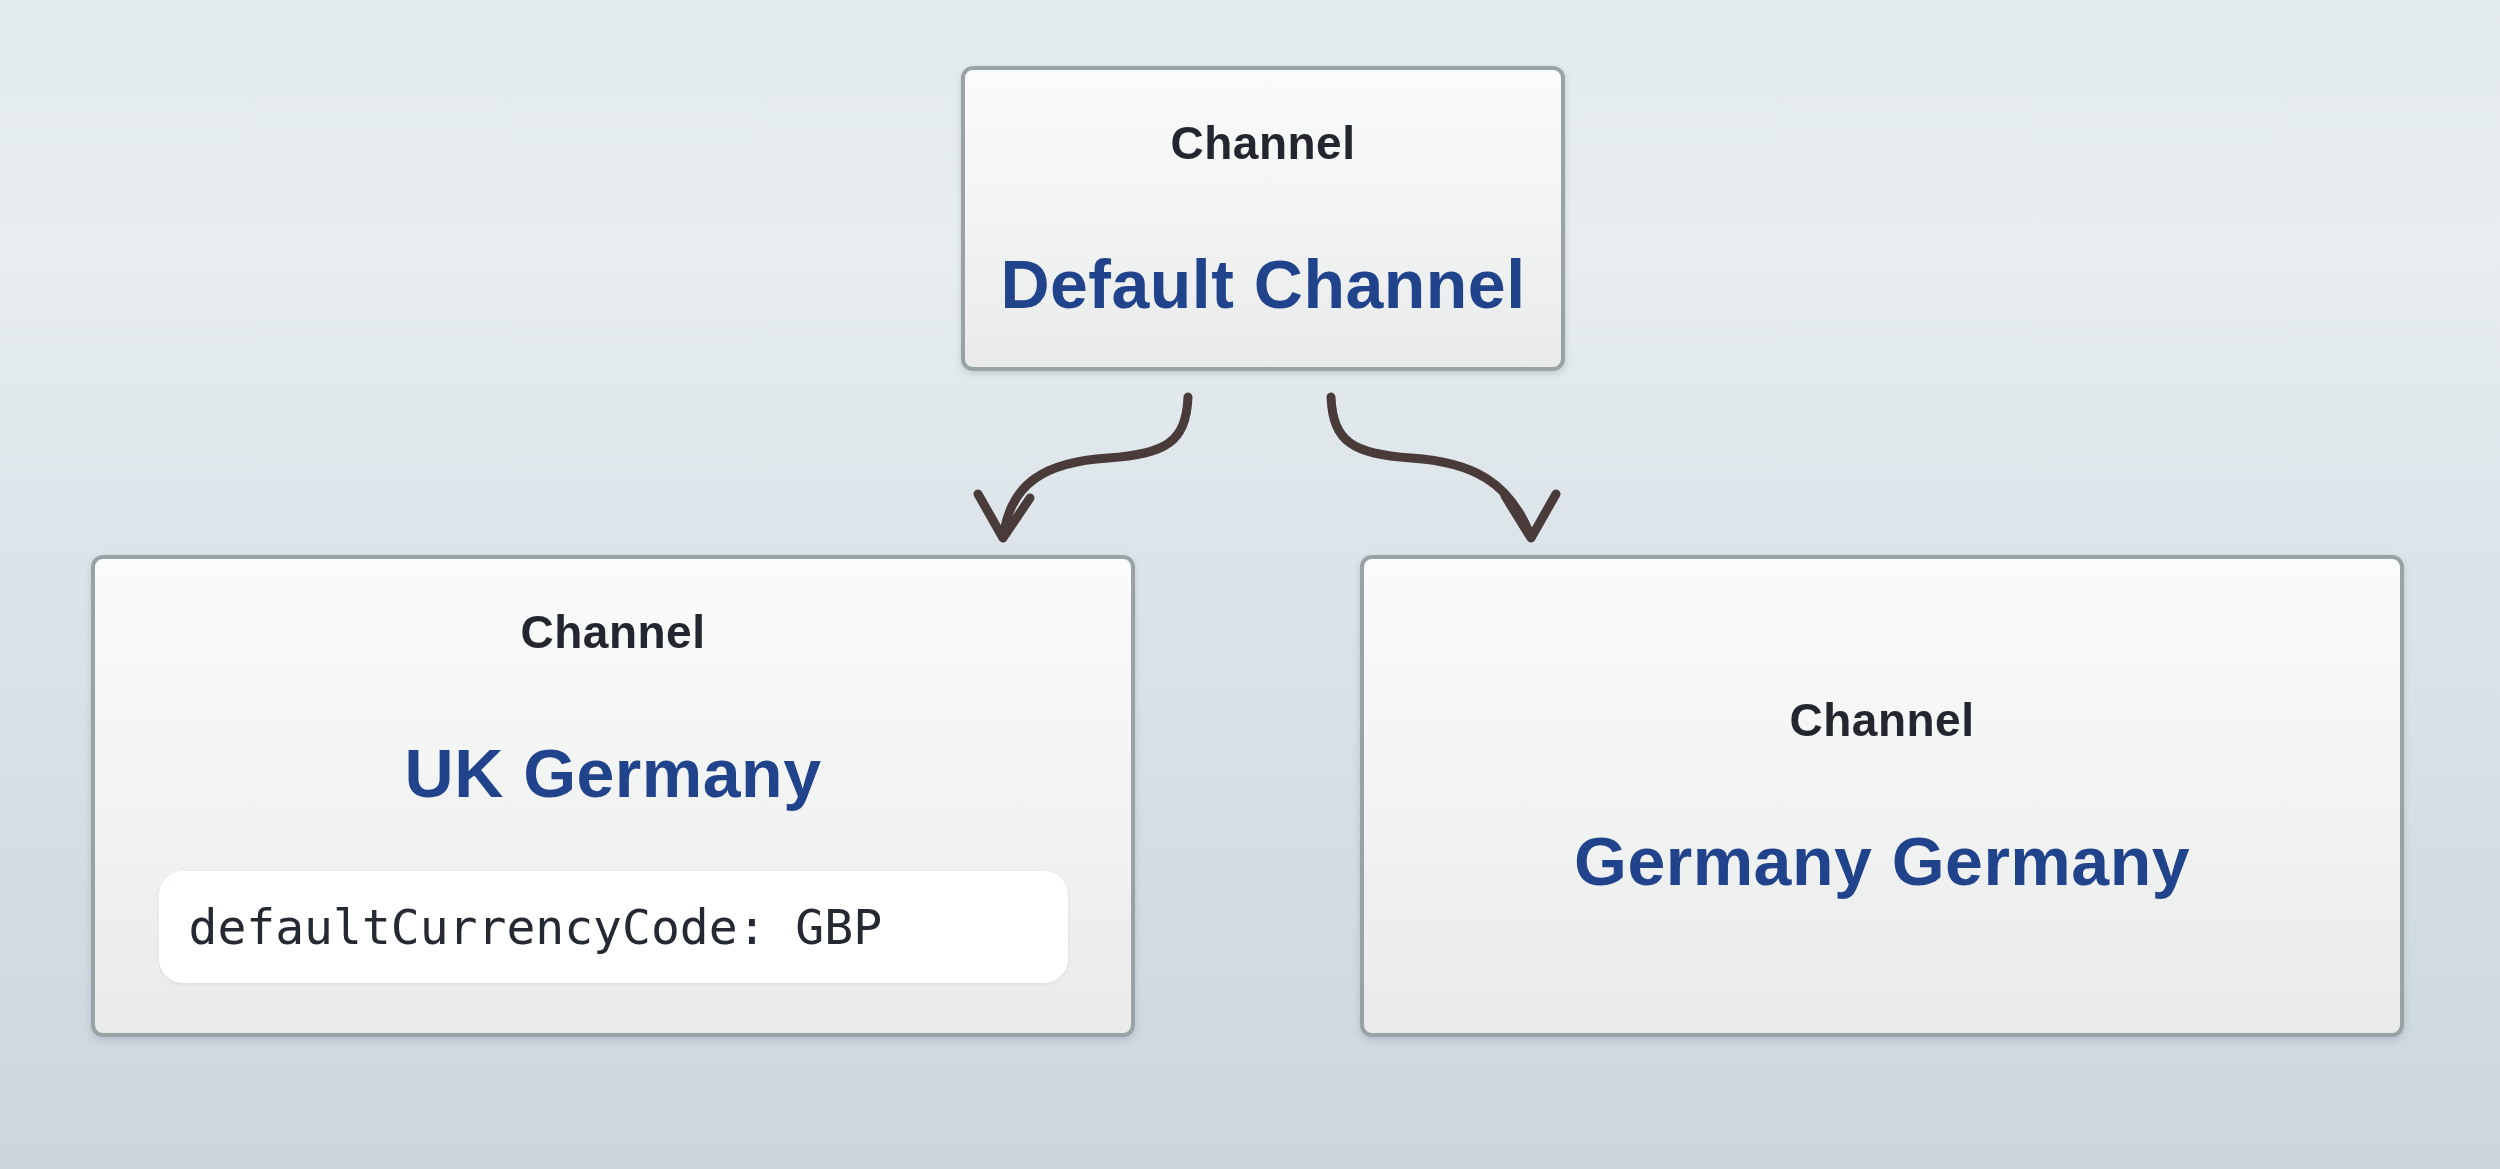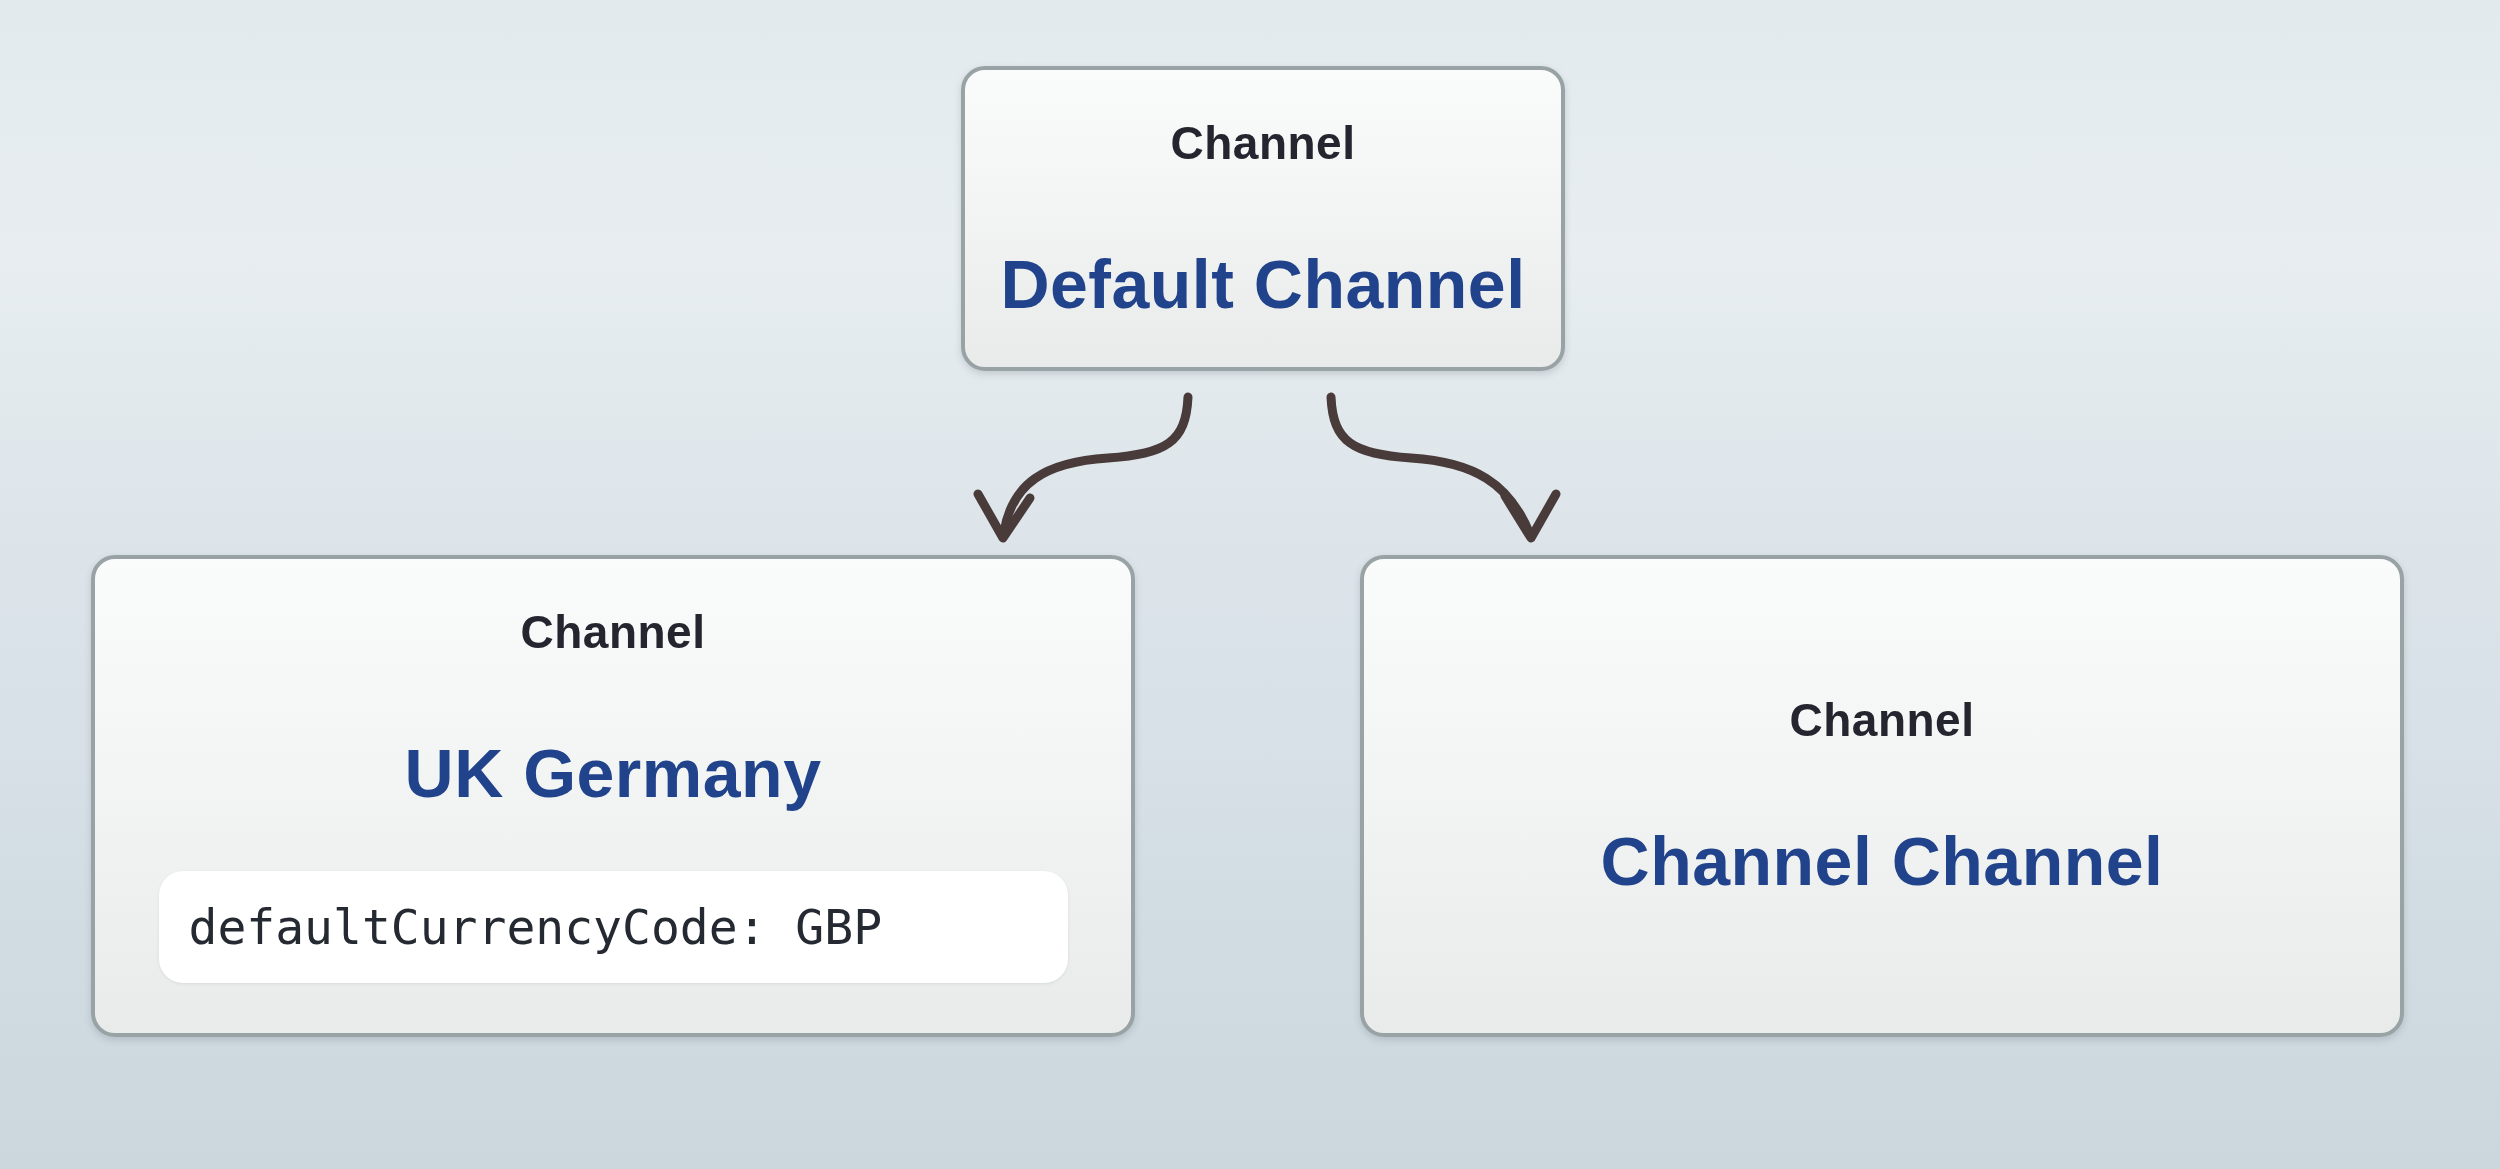--- a/index.html
+++ b/index.html
@@ -25,21 +25,21 @@
     left: 0;
     top: 0;
     width: 2500px;
     height: 1169px;
     pointer-events: none;
   }
   .node {
     position: absolute;
     box-sizing: border-box;
     border: 4px solid #99a2a5;
-    border-radius: 24px;
+    border-radius: 12px;
     background: linear-gradient(180deg, #fafbfb 0%, #f3f4f4 45%, #e9ebeb 100%);
     box-shadow: 0 3px 7px rgba(80, 96, 104, 0.22);
     display: flex;
     flex-direction: column;
     align-items: center;
     justify-content: center;
     gap: 84px;
     text-align: center;
   }
   .node-root {
@@ -117,16 +117,16 @@
   <div class="node node-left">
     <div class="node-type">Channel</div>
     <div class="node-name">UK Germany</div>
     <div class="code-pill">
       <span class="code-text">defaultCurrencyCode: GBP</span>
     </div>
   </div>
 
   <div class="node node-right">
     <div class="node-type">Channel</div>
-    <div class="node-name">Channel Channel</div>
+    <div class="node-name">Germany Germany</div>
   </div>
 
 </div>
 
 </body></html>

